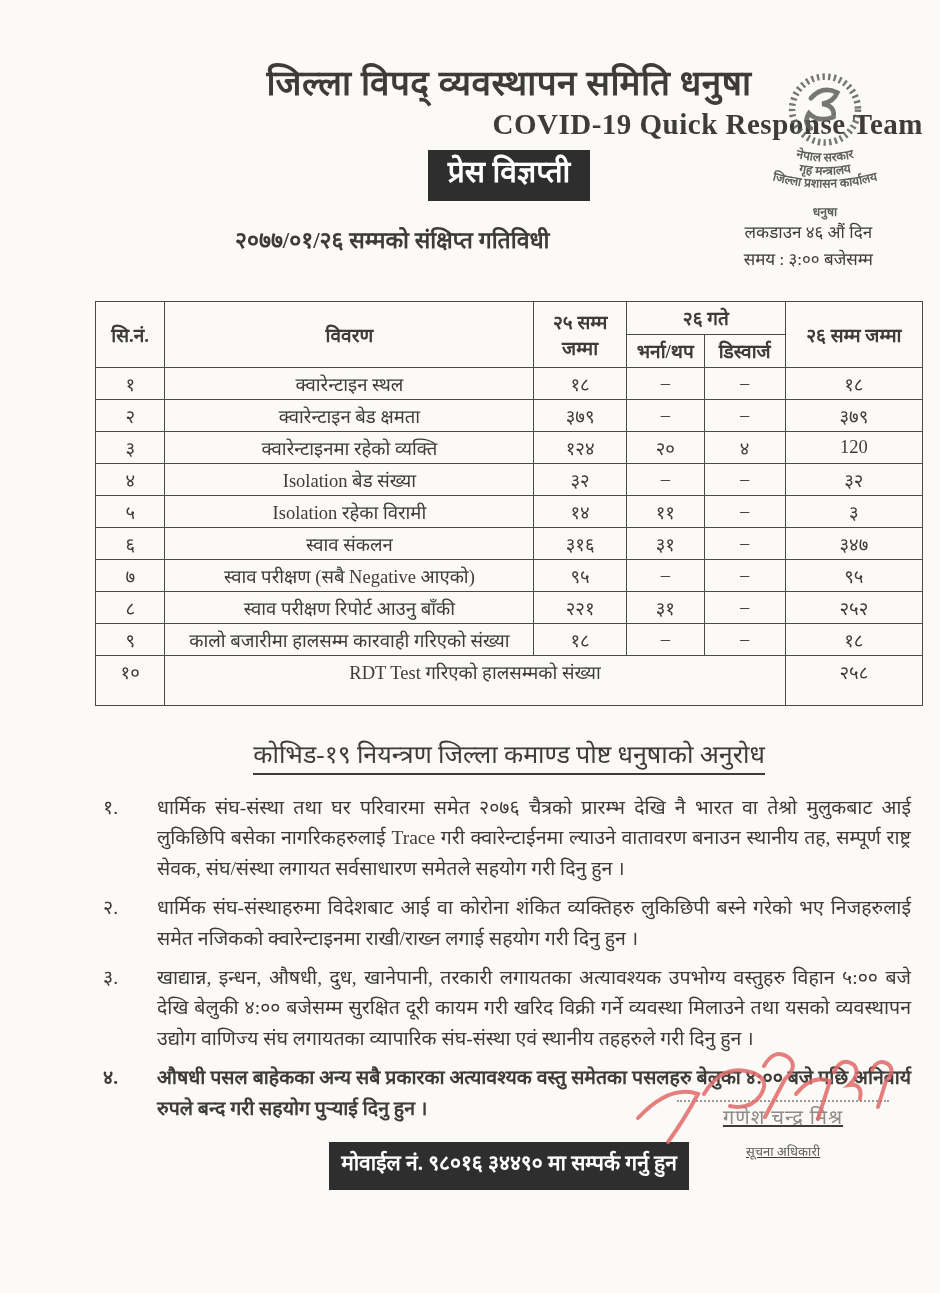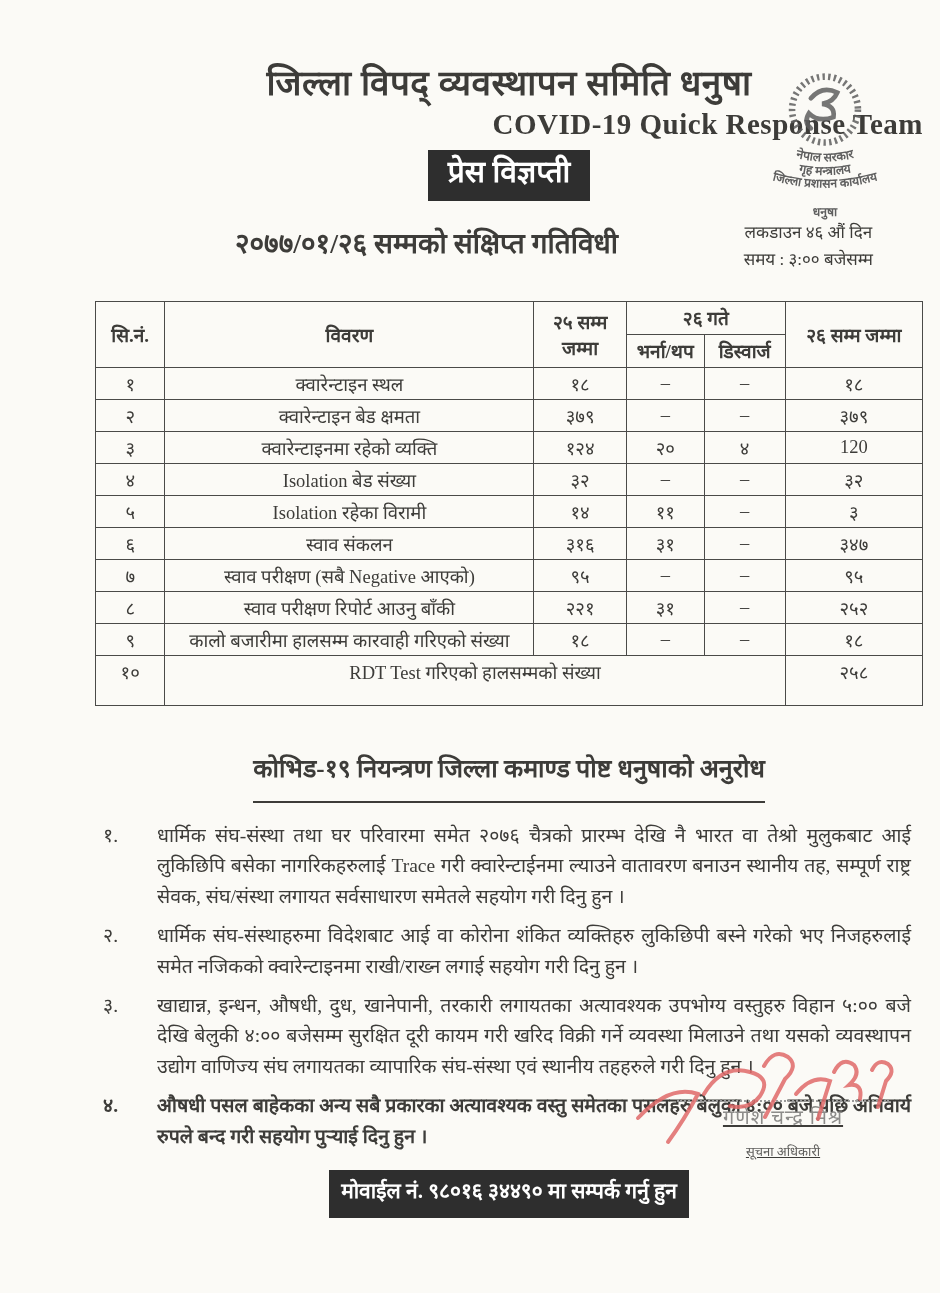--- a/index.html
+++ b/index.html
@@ -17,37 +17,37 @@
   .sheet{position:relative;width:940px;height:1293px;background:var(--page-bg);margin:0 auto;overflow:hidden;}
   .inner{position:absolute;left:95px;top:0;width:828px;}
 
   
   .title-np{padding-top:58px;text-align:center;font-size:35px;font-weight:bold;letter-spacing:.5px;}
   .title-en{text-align:right;font-size:29px;font-weight:bold;margin-top:3px;letter-spacing:.5px;}
   .press-box{width:fit-content;margin:9px auto 0;background:var(--hl-bg);color:var(--hl-text);
     font-size:30px;font-weight:bold;padding:0 20px 10px;}
   .stamp{position:absolute;top:60px;right:18px;width:160px;height:165px;}
   .date-row{position:relative;margin-top:22px;height:58px;}
-  .date-heading{position:absolute;left:140px;top:0;font-size:28px;font-weight:bold;}
+  .date-heading{position:absolute;left:140px;top:0;font-size:23px;font-weight:bold;}
   .lockdown-info{position:absolute;right:50px;top:-4px;font-size:17px;line-height:1.6;text-align:center;}
 
   
   table.summary{width:828px;margin-top:20px;border-collapse:collapse;table-layout:fixed;}
   table.summary th,table.summary td{border:1.6px solid var(--line);padding:3px 8px;font-size:18.5px;}
   table.summary th{font-weight:bold;font-size:19px;}
   col.c-sn{width:8.4%}col.c-desc{width:44.6%}col.c-t25{width:11.2%}
   col.c-adm{width:9.4%}col.c-dis{width:9.8%}col.c-t26{width:16.6%}
   th.h-span{border-bottom:1.2px solid var(--line);}
   td.val,th{text-align:center;}
   td.desc{text-align:center;padding-left:12px;}
   tr.row-last td{height:50px;vertical-align:top;}
 
   
-  .req-heading{margin:44px auto 18px;width:fit-content;text-align:center;font-size:25px;font-weight:bold;
-    border-bottom:2px solid var(--ink);padding-bottom:17px;}
+  .req-heading{margin:30px auto 18px;width:fit-content;text-align:center;font-size:25px;font-weight:normal;
+    border-bottom:2px solid var(--ink);padding-bottom:3px;}
   .req-item{display:flex;margin-bottom:9px;}
   .req-num{width:62px;flex:0 0 62px;font-size:19.5px;padding-left:8px;}
   .req-text{flex:1;font-size:19.5px;line-height:1.56;text-align:justify;padding-right:12px;}
   .req-item.bold .req-text,.req-item.bold .req-num{font-weight:bold;}
 
   
   .notice{margin-top:18px;text-align:center;line-height:1.8;}
   .bar{display:inline-block;background:var(--hl-bg);color:var(--hl-text);font-weight:bold;
     font-size:21px;padding:3px 12px 7px;}
 

